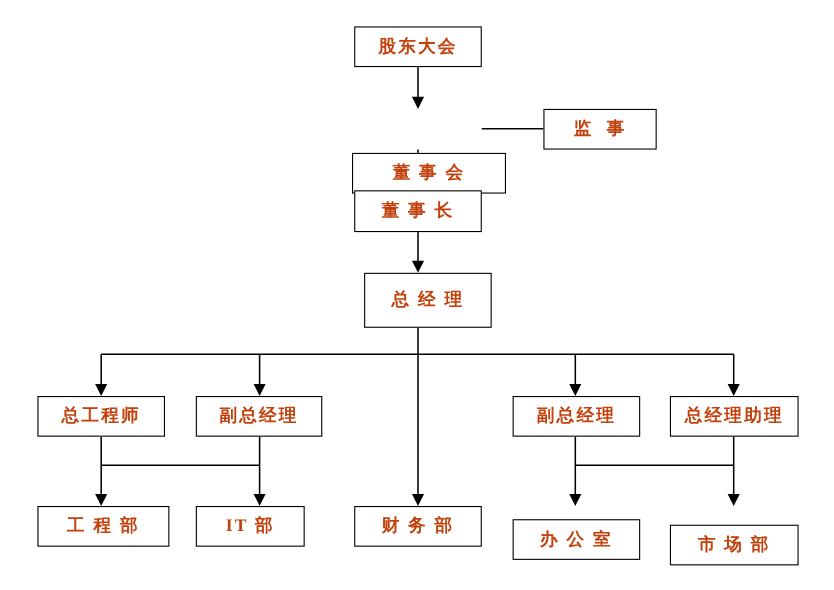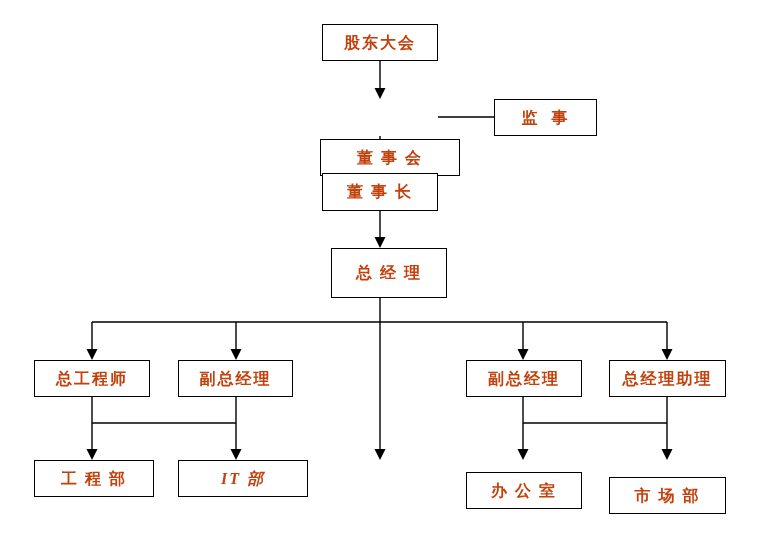--- a/index.html
+++ b/index.html
@@ -107,22 +107,25 @@
       </div>
       <div class="node" style="left: 466px; top: 360px; width: 116px; height: 37px;">
         <span>副总经理</span>
       </div>
       <div class="node" style="left: 609px; top: 360px; width: 117px; height: 37px; font-family: Liberation Serif, serif;">
         <span>总经理助理</span>
       </div>
       <div class="node" style="left: 34px; top: 460px; width: 120px; height: 37px;">
         <span>工 程 部</span>
       </div>
-      <div class="node" style="left: 178px; top: 460px; width: 130px; height: 37px; font-style: italic;">
+      <div class="node" style="left: 178px; top: 460px; width: 99px; height: 37px;">
         <span>IT 部</span>
+      </div>
+      <div class="node" style="left: 322px; top: 460px; width: 116px; height: 37px;">
+        <span>财 务 部</span>
       </div>
       <div class="node" style="left: 466px; top: 472px; width: 116px; height: 37px;">
         <span>办 公 室</span>
       </div>
       <div class="node" style="left: 609px; top: 460px; width: 117px; height: 37px; margin-top: 17px;">
         <span>市 场 部</span>
       </div>
     </div>
 </div>
 

